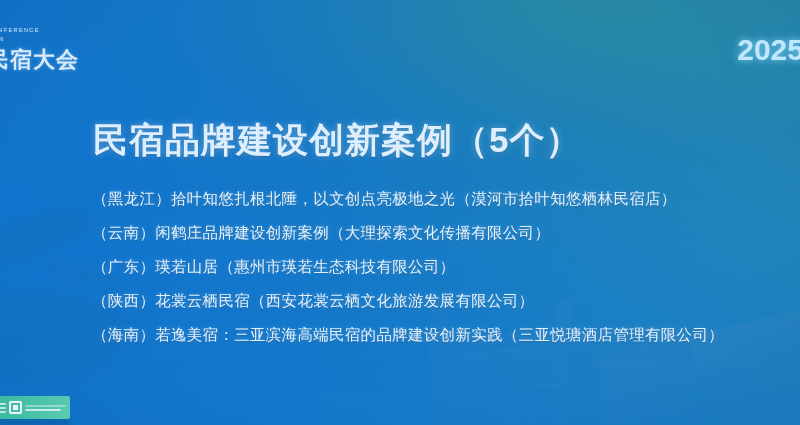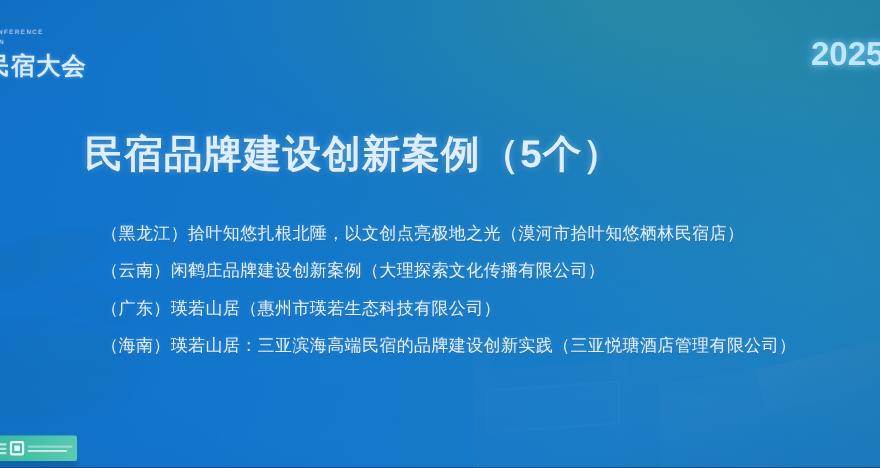--- a/index.html
+++ b/index.html
@@ -145,35 +145,35 @@
     color: #bfe8ff;
     font-size: 30px;
     font-weight: bold;
     letter-spacing: 0px;
     text-shadow: 0 0 7px rgba(150,225,255,.75), 0 0 16px rgba(110,200,255,.45);
   }
 
   
   .title {
     position: absolute;
-    left: 77px;
+    left: 93px;
     top: 117px;
     color: #ddefff;
     font-size: 35px;
     font-weight: bold;
     letter-spacing: 1px;
     white-space: nowrap;
     text-shadow: 0 0 6px rgba(170,220,255,.55), 0 1px 3px rgba(10,50,90,.5);
   }
 
   
   .list {
     position: absolute;
     left: 92px;
-    top: 196px;
+    top: 182px;
     width: 690px;
   }
   .list-item {
     color: #e3f2ff;
     font-size: 15.5px;
     line-height: 34px;
     white-space: nowrap;
     letter-spacing: .3px;
     text-shadow: 0 0 4px rgba(150,210,255,.45), 0 1px 2px rgba(10,50,90,.45);
   }
@@ -279,21 +279,22 @@
   </div>
 
   <div class="year">2025</div>
 
   <div class="title">民宿品牌建设创新案例（5个）</div>
 
   <div class="list">
     <div class="list-item">（黑龙江）拾叶知悠扎根北陲，以文创点亮极地之光（漠河市拾叶知悠栖林民宿店）</div>
     <div class="list-item">（云南）闲鹤庄品牌建设创新案例（大理探索文化传播有限公司）</div>
     <div class="list-item">（广东）瑛若山居（惠州市瑛若生态科技有限公司）</div>
-    <div class="list-item">（海南）瑛若山居：三亚滨海高端民宿的品牌建设创新实践（三亚悦瑭酒店管理有限公司）</div>
+    <div class="list-item">（陕西）花裳云栖民宿（西安花裳云栖文化旅游发展有限公司）</div>
+    <div class="list-item">（海南）若逸美宿：三亚滨海高端民宿的品牌建设创新实践（三亚悦瑭酒店管理有限公司）</div>
   </div>
 
   <div class="badge-shadow"></div>
   <div class="badge">
     <div class="badge-left">
       <span></span>
         <span></span>
         <span></span>
     </div>
     <div class="badge-mark"></div>

